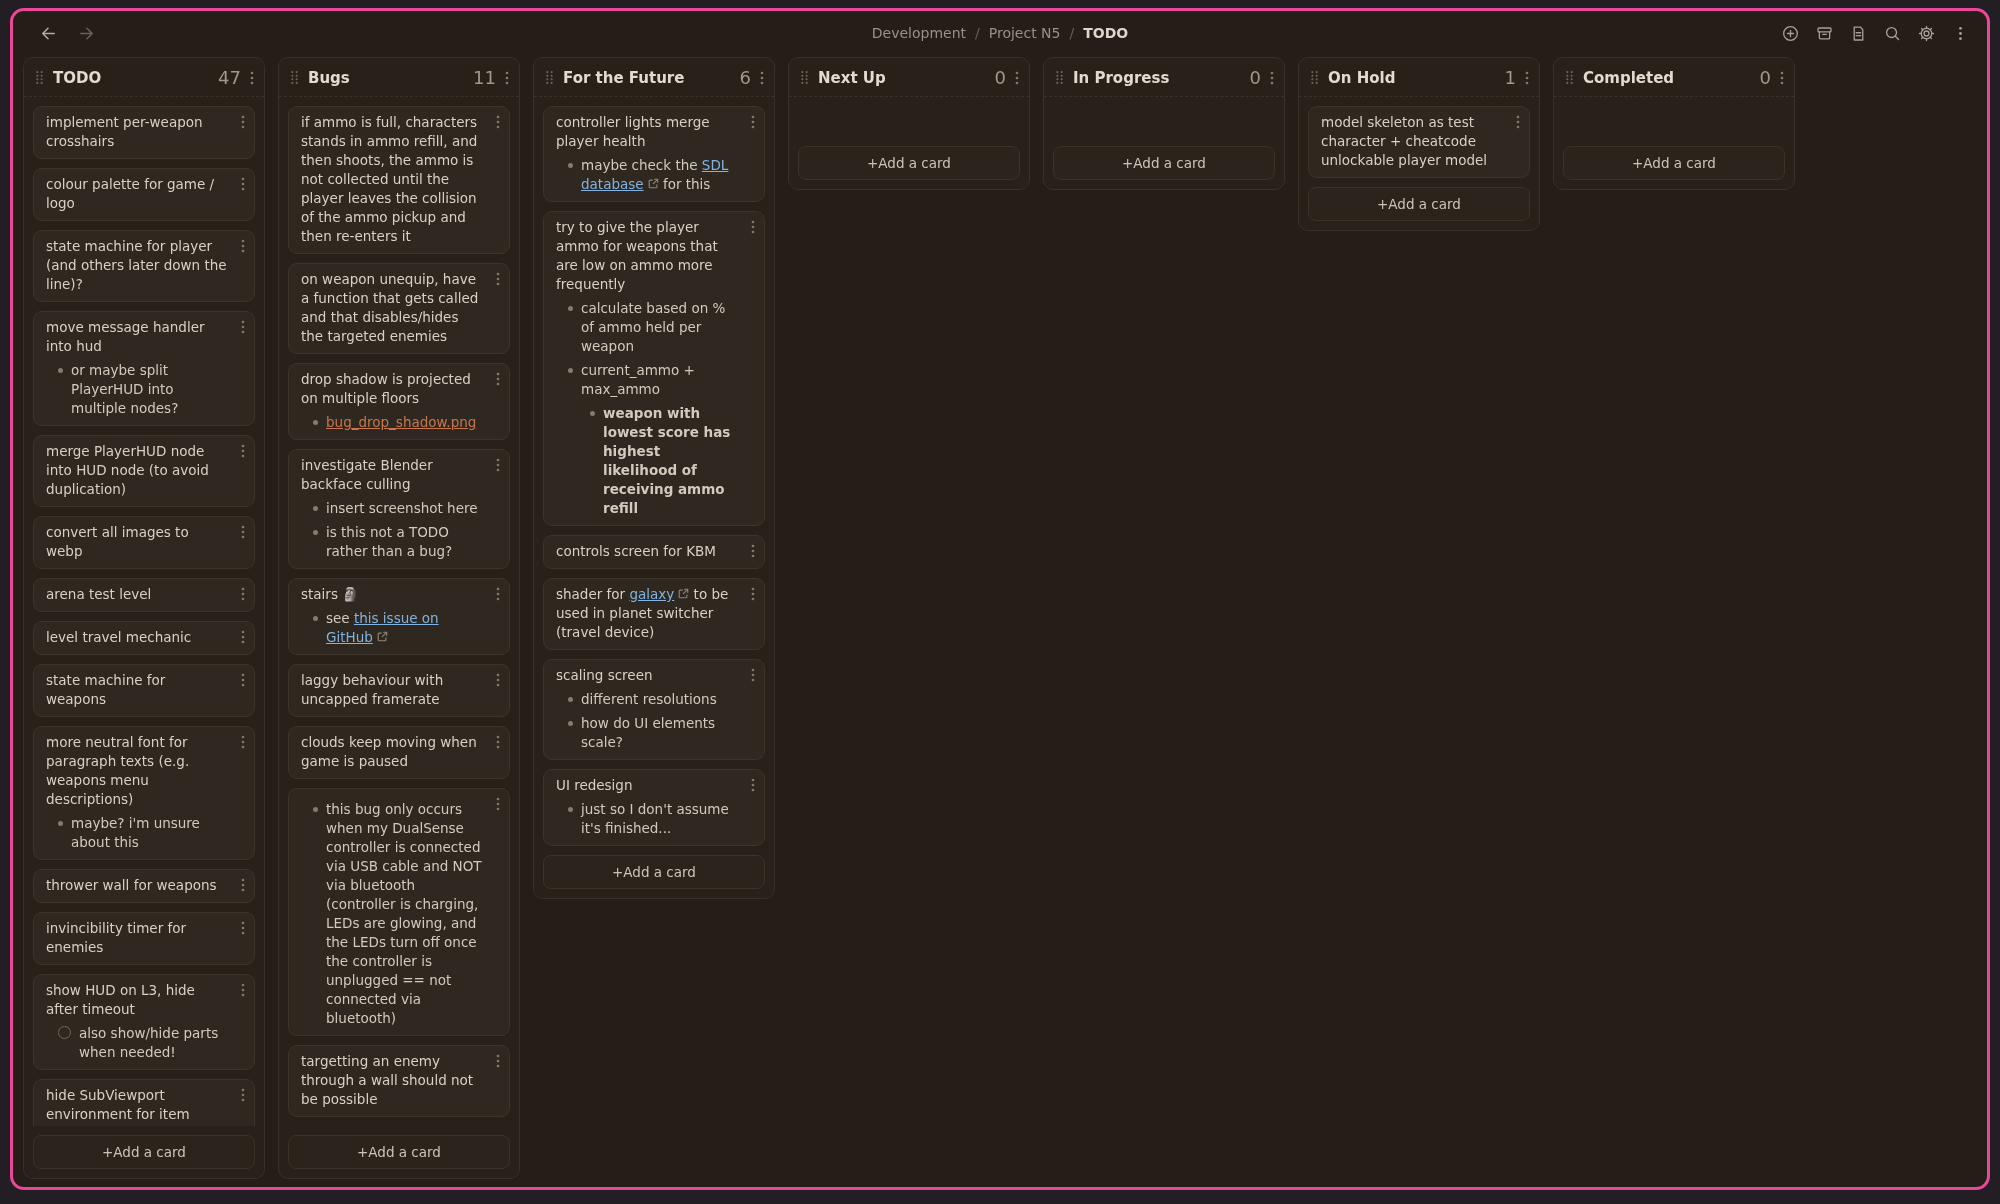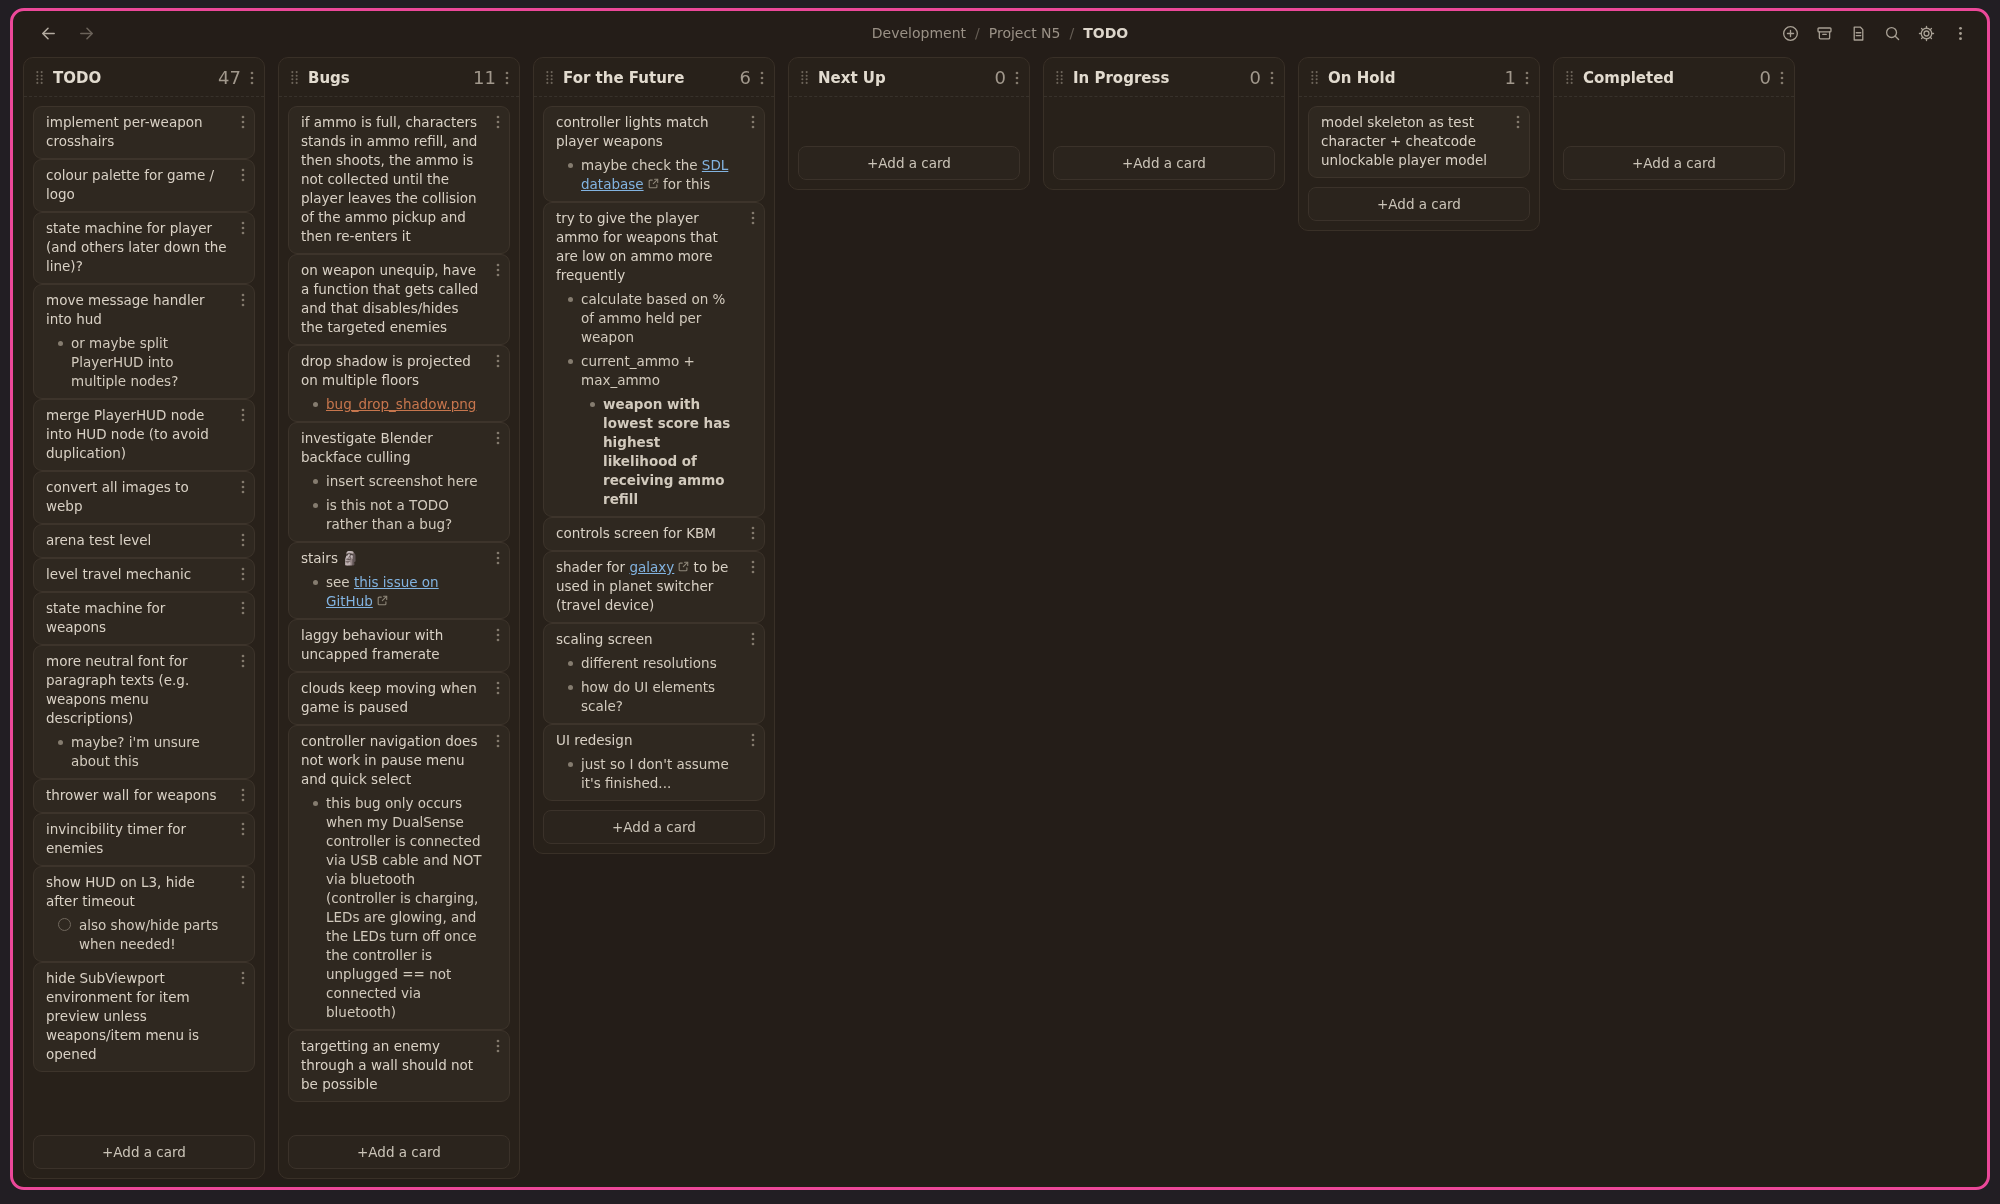--- a/index.html
+++ b/index.html
@@ -52,21 +52,21 @@
     border-bottom:1px dashed rgba(255,255,255,0.08);
   }
   .handle { display:flex; cursor:grab; }
   .handle svg { width:9px; height:15px; fill:#6e665b; }
   .col-title { font-size:15px; font-weight:700; color:#e2dbcf; white-space:nowrap; }
   .col-count { margin-left:auto; font-size:18px; color:#a1988c; }
   .kebab { display:flex; align-items:center; justify-content:center; color:#837a6d; cursor:pointer; }
   .kebab svg { width:4px; height:14px; fill:currentColor; }
   .card-list {
     flex:1 1 auto; min-height:0; overflow:hidden;
-    padding:9px 9px 0 9px; display:flex; flex-direction:column; 
+    padding:9px 9px 0 9px; display:flex; flex-direction:column; gap:9px;
   }
   .card-list:empty { flex:0 0 auto; min-height:40px; }
   .card {
     position:relative; flex:0 0 auto;
     background:#2f2820; border:1px solid #3d342b; border-radius:9px;
     padding:6px 26px 7px 12px;
   }
   .card-title { font-size:13.5px; line-height:19px; color:#d9d1c5; }
   .card-kebab { position:absolute; top:8px; right:9px; }
   .bullet { display:flex; gap:8px; margin-top:5px; padding-left:12px;
@@ -447,21 +447,20 @@
             <div class="card-title"><span>clouds keep moving when game is paused</span></div>
             <span class="kebab card-kebab">
               <svg viewBox="0 0 4 14">
                 <circle cx="2" cy="2" r="1.35"></circle>
                 <circle cx="2" cy="7" r="1.35"></circle>
                 <circle cx="2" cy="12" r="1.35"></circle>
               </svg>
             </span>
           </article>
           <article class="card">
-            <div class="card-title"><span>controller navigation does not work in pause menu and quick select</span></div>
             <span class="kebab card-kebab">
               <svg viewBox="0 0 4 14">
                 <circle cx="2" cy="2" r="1.35"></circle>
                 <circle cx="2" cy="7" r="1.35"></circle>
                 <circle cx="2" cy="12" r="1.35"></circle>
               </svg>
             </span>
             <div class="bullet indent-0">
               <span class="marker dot"></span>
               <span class="bullet-text"><span>this bug only occurs when my DualSense controller is connected via USB cable and NOT via bluetooth (controller is charging, LEDs are glowing, and the LEDs turn off once the controller is unplugged == not connected via bluetooth)</span></span>
@@ -499,21 +498,21 @@
           <span class="kebab">
             <svg viewBox="0 0 4 14">
               <circle cx="2" cy="2" r="1.35"></circle>
               <circle cx="2" cy="7" r="1.35"></circle>
               <circle cx="2" cy="12" r="1.35"></circle>
             </svg>
           </span>
         </div>
         <div class="card-list">
           <article class="card">
-            <div class="card-title"><span>controller lights match player weapons</span></div>
+            <div class="card-title"><span>controller lights merge player health</span></div>
             <span class="kebab card-kebab">
               <svg viewBox="0 0 4 14">
                 <circle cx="2" cy="2" r="1.35"></circle>
                 <circle cx="2" cy="7" r="1.35"></circle>
                 <circle cx="2" cy="12" r="1.35"></circle>
               </svg>
             </span>
             <div class="bullet indent-0">
               <span class="marker dot"></span>
               <span class="bullet-text"><span>maybe check the </span><a class="link blue">SDL database</a><span class="ext-icon"><svg viewBox="0 0 12 12">

